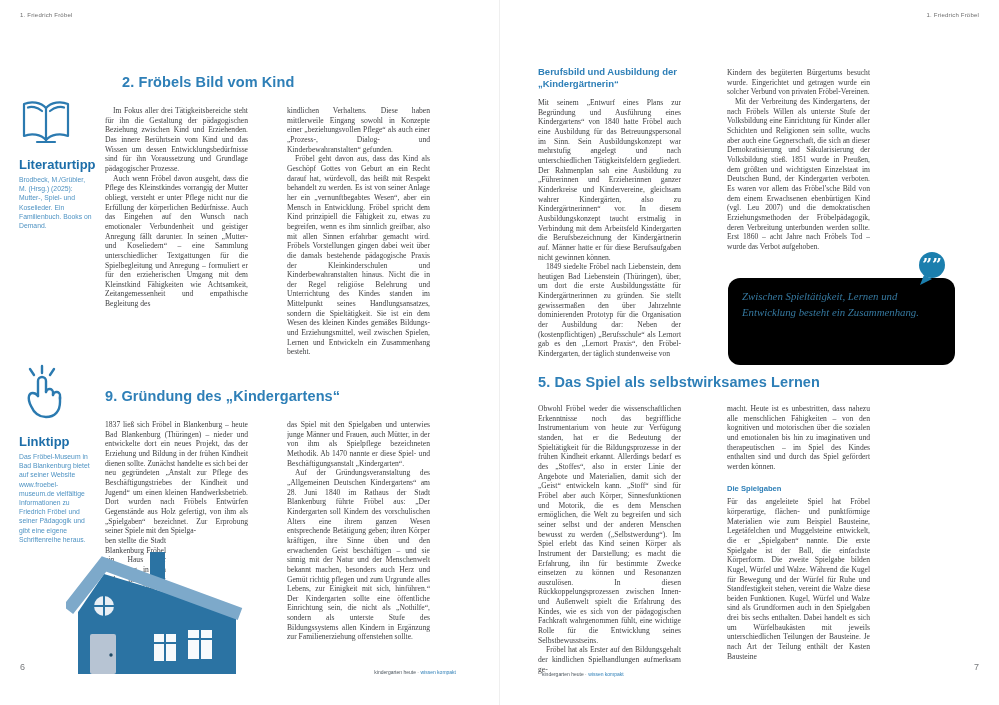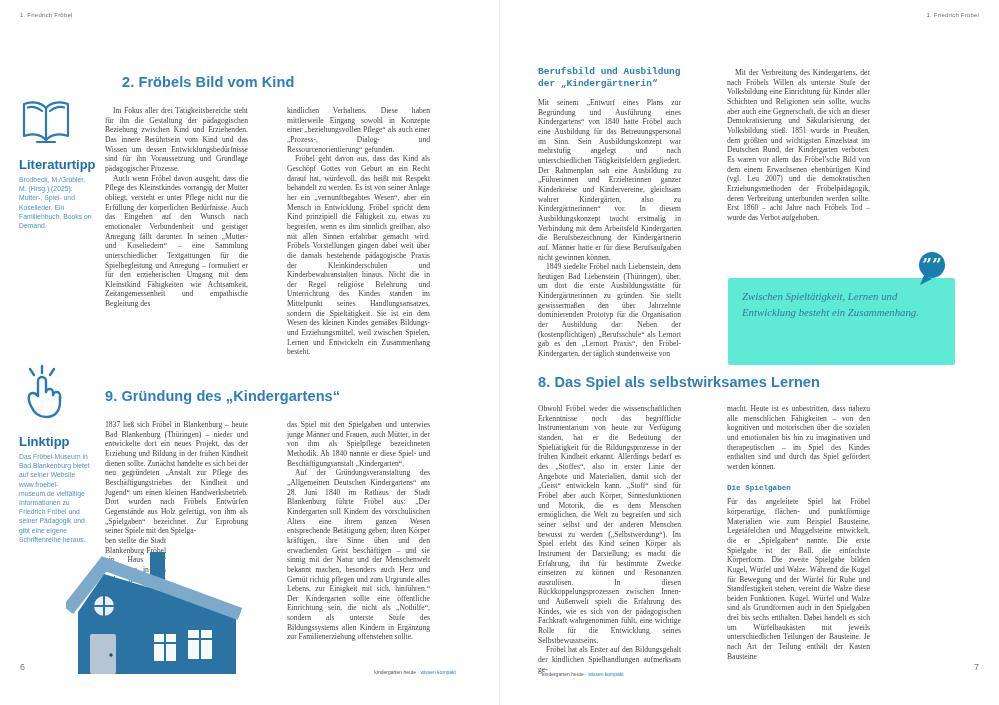--- a/index.html
+++ b/index.html
@@ -16,37 +16,37 @@
   .pagenum.l{left:20px;} .pagenum.r{right:20px;text-align:right;}
 
   .pfooter{position:absolute;font-family:"Liberation Sans",sans-serif;font-size:5px;
            color:#4c565e;white-space:nowrap;}
   .pfooter.l{left:350px;top:669px;width:106px;text-align:right;}
   .pfooter.r{left:542px;top:671px;}
   .pfooter .prod{color:#2e7fb7;}
 
   .h1{position:absolute;font-family:"Liberation Sans",sans-serif;font-weight:bold;
       font-size:14.5px;color:#2e7fb7;letter-spacing:.1px;}
-  .h2{font-family:Liberation Mono, monospace;font-weight:bold;font-size:9.5px;
+  .h2{font-family:Liberation Sans, sans-serif;font-weight:bold;font-size:9.5px;
       line-height:11.5px;color:#2e7fb7;margin:0 0 4px 0;}
 
   .col{position:absolute;width:143px;overflow:hidden;}
   .col p{margin:0;font-size:7.6px;line-height:9.65px;text-align:justify;}
   .col p.ind{text-indent:8px;}
   .narrowwrap{width:61px;margin-left:102px;}
 
   .sidebar-block{position:absolute;left:19px;width:74px;}
   .tipicon{display:block;margin-bottom:8px;}
   .tiptitle{font-family:"Liberation Sans",sans-serif;font-weight:bold;font-size:13px;
             color:#1d6ea9;margin:0 0 3px 0;}
   .tiptext{font-family:"Liberation Sans",sans-serif;font-size:6.8px;line-height:9.2px;
            color:#4f93c3;margin:0;}
 
   .quotebox{position:absolute;left:728px;top:278px;width:227px;height:87px;
-            background:#5eead4;border-radius:2px;}
+            background:#000000;border-radius:12px;}
   .quotebox .qt{position:absolute;left:14px;top:11px;width:185px;
                 font-size:10.8px;line-height:15.5px;font-style:italic;color:#35789f;}
   .qicon{position:absolute;left:916px;top:251px;}
 
   .house{position:absolute;left:66px;top:550px;}
 </style>
 </head>
 <body>
 
 <div class="spread">
@@ -87,31 +87,31 @@
       <p class="tiptitle">Linktipp</p>
       <p class="tiptext">Das Fröbel-Museum in Bad Blankenburg bietet auf seiner Website www.froebel-museum.de vielfältige Informationen zu Friedrich Fröbel und seiner Pädagogik und gibt eine eigene Schriftenreihe heraus.</p>
     </div>
 
     <div class="h1" style="left:122px;top:74px;">2. Fröbels Bild vom Kind</div>
     <div class="col" style="left:105px;top:106px;height:270px;">
       <p class="ind">Im Fokus aller drei Tätigkeitsbereiche steht für ihn die Gestaltung der pädagogischen Beziehung zwischen Kind und Erziehenden. Das innere Berührtsein vom Kind und das Wissen um dessen Entwicklungsbedürfnisse sind für ihn Voraussetzung und Grundlage pädagogischer Prozesse.</p>
       <p class="ind">Auch wenn Fröbel davon ausgeht, dass die Pflege des Kleinstkindes vorrangig der Mutter obliegt, versteht er unter Pflege nicht nur die Erfüllung der körperlichen Bedürfnisse. Auch das Eingehen auf den Wunsch nach emotionaler Verbundenheit und geistiger Anregung fällt darunter. In seinen „Mutter- und Koseliedern“ – eine Sammlung unterschiedlicher Textgattungen für die Spielbegleitung und Anregung – formuliert er für den erzieherischen Umgang mit dem Kleinstkind Fähigkeiten wie Achtsamkeit, Zeitangemessenheit und empathische Begleitung des</p>
     </div>
     <div class="col" style="left:287px;top:106px;height:270px;">
-      <p>kindlichen Verhaltens. Diese haben mittlerweile Eingang sowohl in Konzepte einer „beziehungsvollen Pflege“ als auch einer „Prozess-, Dialog- und Ressourcenorientierung“ gefunden.</p>
+      <p>kindlichen Verhaltens. Diese haben mittlerweile Eingang sowohl in Konzepte einer „beziehungsvollen Pflege“ als auch einer „Prozess-, Dialog- und Kinderbewahranstalten“ gefunden.</p>
       <p class="ind">Fröbel geht davon aus, dass das Kind als Geschöpf Gottes von Geburt an ein Recht darauf hat, würdevoll, das heißt mit Respekt behandelt zu werden. Es ist von seiner Anlage her ein „vernunftbegabtes Wesen“, aber ein Mensch in Entwicklung. Fröbel spricht dem Kind prinzipiell die Fähigkeit zu, etwas zu begreifen, wenn es ihm sinnlich greifbar, also mit allen Sinnen erfahrbar gemacht wird. Fröbels Vorstellungen gingen dabei weit über die damals bestehende pädagogische Praxis der Kleinkinderschulen und Kinderbewahranstalten hinaus. Nicht die in der Regel religiöse Belehrung und Unterrichtung des Kindes standen im Mittelpunkt seines Handlungsansatzes, sondern die Spieltätigkeit. Sie ist ein dem Wesen des kleinen Kindes gemäßes Bildungs- und Erziehungsmittel, weil zwischen Spielen, Lernen und Entwickeln ein Zusammenhang besteht.</p>
     </div>
 
     <div class="h1" style="left:105px;top:388px;">9. Gründung des „Kindergartens“</div>
     <div class="col" style="left:105px;top:420px;height:266px;">
       <p>1837 ließ sich Fröbel in Blankenburg – heute Bad Blankenburg (Thüringen) – nieder und entwickelte dort ein neues Projekt, das der Erziehung und Bildung in der frühen Kindheit dienen sollte. Zunächst handelte es sich bei der neu gegründeten „Anstalt zur Pflege des Beschäftigungstriebes der Kindheit und Jugend“ um einen kleinen Handwerksbetrieb. Dort wurden nach Fröbels Entwürfen Gegenstände aus Holz gefertigt, von ihm als „Spielgaben“ bezeichnet. Zur Erprobung seiner Spiele mit den Spielga-</p>
       <p class="narrowwrap">ben stellte die Stadt Blankenburg Fröbel ein Haus zur Verfügung, in dem sich heute das Friedrich-Fröbel-Museum befindet. Hier demonstrierte Fröbel mit Kindern der Stadt</p>
     </div>
     <div class="col" style="left:287px;top:420px;height:266px;">
-      <p>das Spiel mit den Spielgaben und unterwies junge Männer und Frauen, auch Mütter, in der von ihm als Spielpflege bezeichneten Methodik. Ab 1840 nannte er diese Spiel- und Beschäftigungsanstalt „Kindergarten“.</p>
+      <p>das Spiel mit den Spielgaben und unterwies junge Männer und Frauen, auch Mütter, in der von ihm als Spielpflege bezeichneten Methodik. Ab 1470 nannte er diese Spiel- und Beschäftigungsanstalt „Kindergarten“.</p>
       <p class="ind">Auf der Gründungsveranstaltung des „Allgemeinen Deutschen Kindergartens“ am 28. Juni 1840 im Rathaus der Stadt Blankenburg führte Fröbel aus: „Der Kindergarten soll Kindern des vorschulischen Alters eine ihrem ganzen Wesen entsprechende Betätigung geben; ihren Körper kräftigen, ihre Sinne üben und den erwachenden Geist beschäftigen – und sie sinnig mit der Natur und der Menschenwelt bekannt machen, besonders auch Herz und Gemüt richtig pflegen und zum Urgrunde alles Lebens, zur Einigkeit mit sich, hinführen.“ Der Kindergarten sollte eine öffentliche Einrichtung sein, die nicht als „Nothilfe“, sondern als unterste Stufe des Bildungssystems allen Kindern in Ergänzung zur Familienerziehung offenstehen sollte.</p>
     </div>
 
     <span class="house">
       <svg width="177" height="124" viewBox="0 0 177 124">
         <rect x="84" y="2" width="15" height="30" fill="#2b73a3"></rect>
         <polygon points="12,62 38,24 170,64 170,124 12,124" fill="#2b73a3"></polygon>
         <path d="M2,60 L38,14 L174,64" stroke="#7da9ca" stroke-width="13" fill="none"></path>
         <circle cx="38" cy="56" r="10" fill="#e9eff5"></circle>
         <path d="M28,56 L48,56 M38,46 L38,66" stroke="#2b73a3" stroke-width="2"></path>
@@ -131,35 +131,36 @@
   <div>
 
     <div style="position:absolute;left:538px;top:66px;width:150px;">
       <p class="h2">Berufsbild und Ausbildung der „Kindergärtnerin“</p>
     </div>
     <div class="col" style="left:538px;top:98px;height:272px;">
       <p>Mit seinem „Entwurf eines Plans zur Begründung und Ausführung eines Kindergartens“ von 1840 hatte Fröbel auch eine Ausbildung für das Betreuungspersonal im Sinn. Sein Ausbildungskonzept war mehrstufig angelegt und nach unterschiedlichen Tätigkeitsfeldern gegliedert. Der Rahmenplan sah eine Ausbildung zu „Führerinnen und Erzieherinnen ganzer Kinderkreise und Kindervereine, gleichsam wahrer Kindergärten, also zu Kindergärtnerinnen“ vor. In diesem Ausbildungskonzept taucht erstmalig in Verbindung mit dem Arbeitsfeld Kindergarten die Berufsbezeichnung der Kindergärtnerin auf. Männer hatte er für diese Berufsaufgaben nicht gewinnen können.</p>
       <p class="ind">1849 siedelte Fröbel nach Liebenstein, dem heutigen Bad Liebenstein (Thüringen), über, um dort die erste Ausbildungsstätte für Kindergärtnerinnen zu gründen. Sie stellt gewissermaßen den über Jahrzehnte dominierenden Prototyp für die Organisation der Ausbildung dar: Neben der (kostenpflichtigen) „Berufsschule“ als Lernort gab es den „Lernort Praxis“, den Fröbel-Kindergarten, der täglich stundenweise von</p>
     </div>
     <div class="col" style="left:727px;top:68px;height:202px;">
+      <p>Kindern des begüterten Bürgertums besucht wurde. Eingerichtet und getragen wurde ein solcher Verbund von privaten Fröbel-Vereinen.</p>
       <p class="ind">Mit der Verbreitung des Kindergartens, der nach Fröbels Willen als unterste Stufe der Volksbildung eine Einrichtung für Kinder aller Schichten und Religionen sein sollte, wuchs aber auch eine Gegnerschaft, die sich an dieser Demokratisierung und Säkularisierung der Volksbildung stieß. 1851 wurde in Preußen, dem größten und wichtigsten Einzelstaat im Deutschen Bund, der Kindergarten verboten. Es waren vor allem das Fröbel’sche Bild von dem einem Erwachsenen ebenbürtigen Kind (vgl. Leu 2007) und die demokratischen Erziehungsmethoden der Fröbelpädagogik, deren Verbreitung unterbunden werden sollte. Erst 1860 – acht Jahre nach Fröbels Tod – wurde das Verbot aufgehoben.</p>
     </div>
 
     <div class="quotebox">
       <div class="qt">Zwischen Spieltätigkeit, Lernen und Entwicklung besteht ein Zusammenhang.</div>
     </div>
     <span class="qicon">
       <svg width="32" height="36" viewBox="0 0 32 36">
         <polygon points="8,24 16,28 4,34" fill="#1b7fae"></polygon>
         <circle cx="16" cy="14" r="13" fill="#1b7fae"></circle>
         <text x="16" y="19" text-anchor="middle" font-family="DejaVu Serif, serif" font-size="17" font-weight="bold" fill="#ffffff">””</text>
       </svg>
     </span>
 
-    <div class="h1" style="left:538px;top:374px;">8. Das Spiel als selbstwirksames Lernen</div>
+    <div class="h1" style="left:538px;top:374px;">5. Das Spiel als selbstwirksames Lernen</div>
     <div class="col" style="left:538px;top:404px;height:284px;">
       <p>Obwohl Fröbel weder die wissenschaftlichen Erkenntnisse noch das begriffliche Instrumentarium von heute zur Verfügung standen, hat er die Bedeutung der Spieltätigkeit für die Bildungsprozesse in der frühen Kindheit erkannt. Allerdings bedarf es des „Stoffes“, also in erster Linie der Angebote und Materialien, damit sich der „Geist“ entwickeln kann. „Stoff“ sind für Fröbel aber auch Körper, Sinnesfunktionen und Motorik, die es dem Menschen ermöglichen, die Welt zu begreifen und sich seiner selbst und der anderen Menschen bewusst zu werden („Selbstwerdung“). Im Spiel erlebt das Kind seinen Körper als Instrument der Darstellung; es macht die Erfahrung, ihn für bestimmte Zwecke einsetzen zu können und Resonanzen auszulösen. In diesen Rückkoppelungsprozessen zwischen Innen- und Außenwelt spielt die Erfahrung des Kindes, wie es sich von der pädagogischen Fachkraft wahrgenommen fühlt, eine wichtige Rolle für die Entwicklung seines Selbstbewusstseins.</p>
       <p class="ind">Fröbel hat als Erster auf den Bildungsgehalt der kindlichen Spielhandlungen aufmerksam ge-</p>
     </div>
     <div class="col" style="left:727px;top:404px;height:284px;">
       <p>macht. Heute ist es unbestritten, dass nahezu alle menschlichen Fähigkeiten – von den kognitiven und motorischen über die sozialen und emotionalen bis hin zu imaginativen und therapeutischen – im Spiel des Kindes enthalten sind und durch das Spiel gefördert werden können.</p>
       <p class="h2" style="margin:12px 0 4px 0;">Die Spielgaben</p>
       <p>Für das angeleitete Spiel hat Fröbel körperartige, flächen- und punktförmige Materialien wie zum Beispiel Bausteine, Legetäfelchen und Muggelsteine entwickelt, die er „Spielgaben“ nannte. Die erste Spielgabe ist der Ball, die einfachste Körperform. Die zweite Spielgabe bilden Kugel, Würfel und Walze. Während die Kugel für Bewegung und der Würfel für Ruhe und Standfestigkeit stehen, vereint die Walze diese beiden Funktionen. Kugel, Würfel und Walze sind als Grundformen auch in den Spielgaben drei bis sechs enthalten. Dabei handelt es sich um Würfelbaukästen mit jeweils unterschiedlichen Teilungen der Bausteine. Je nach Art der Teilung enthält der Kasten Bausteine</p>
     </div>
 

